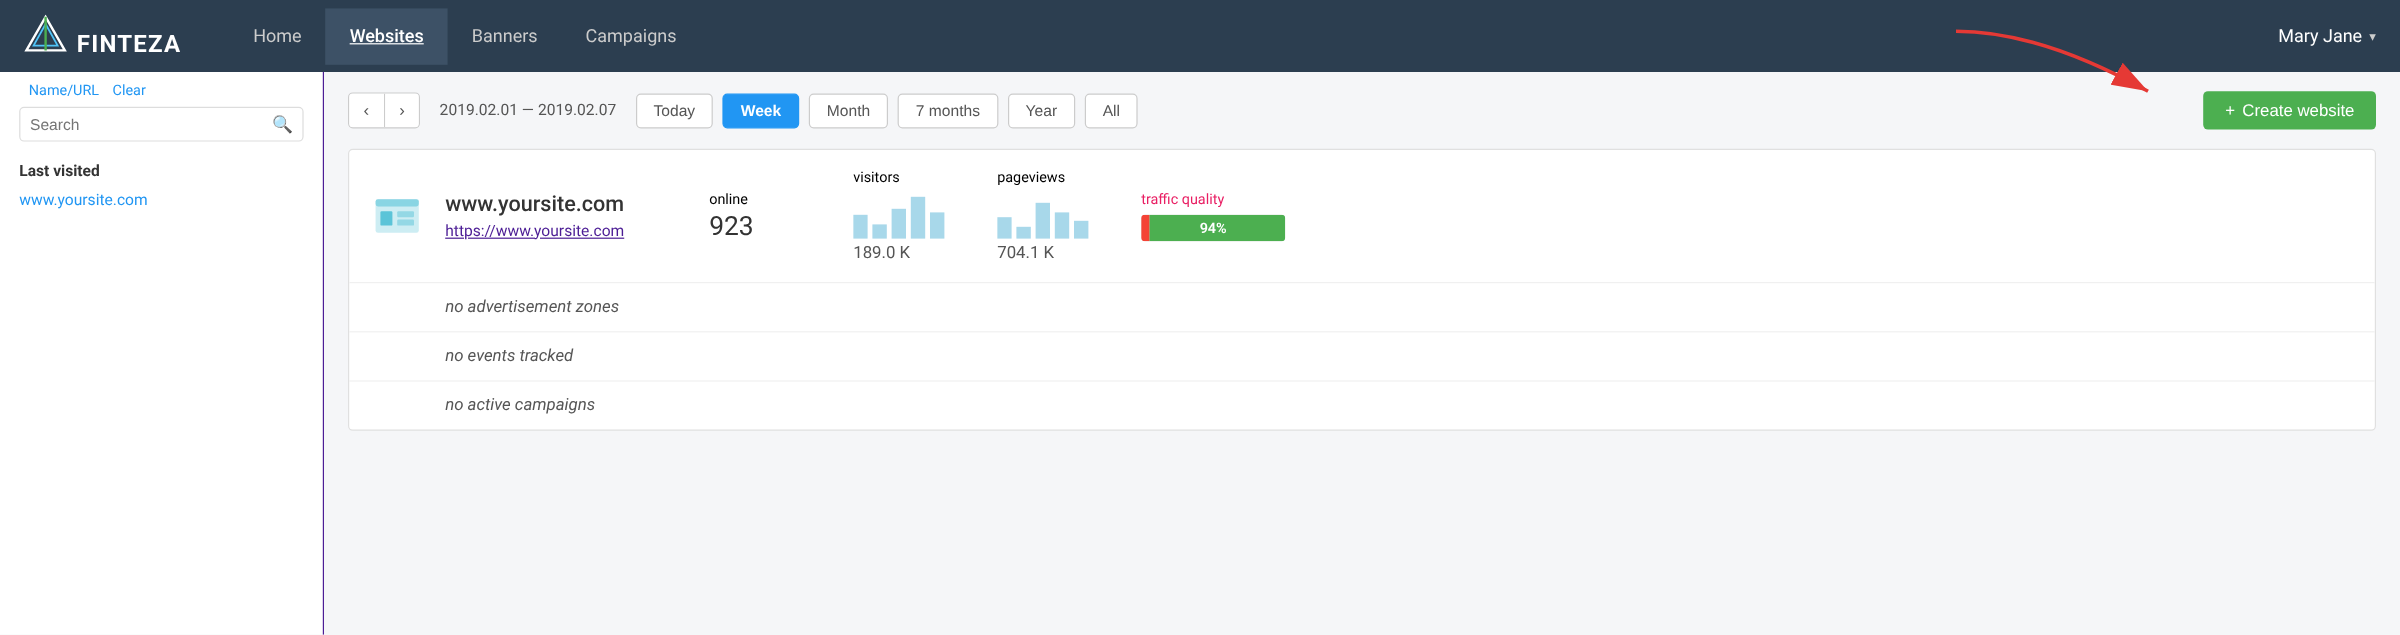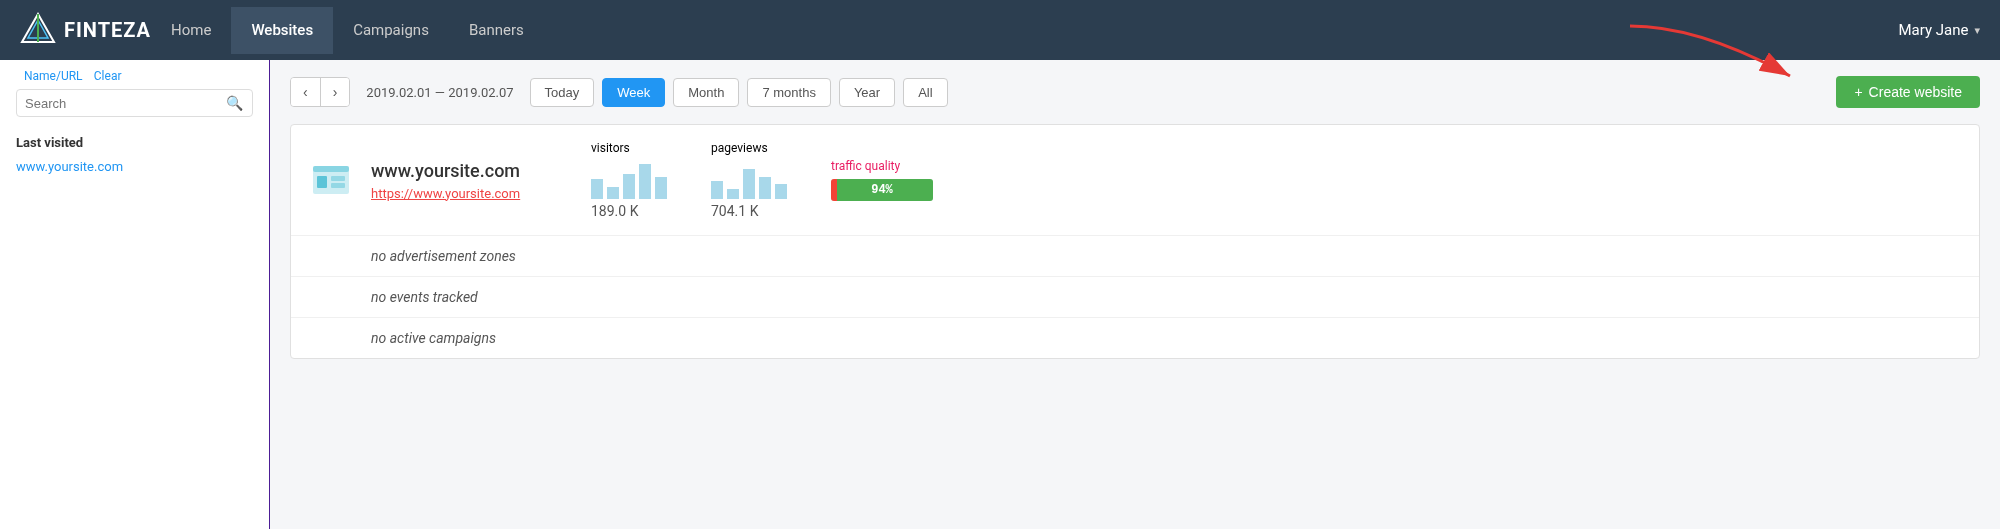--- a/index.html
+++ b/index.html
@@ -9,22 +9,23 @@
     .navbar {
       background: #2c3e50;
       display: flex;
       align-items: center;
       height: 60px;
       padding: 0 20px;
       position: relative;
     }
     .navbar-logo {
       display: flex;
-      align-items: center;
+      align-items: flex-end;
       gap: 8px;
+      margin-right: 40px;
     }
     .logo-icon {
       width: 36px;
       height: 36px;
     }
     .logo-text {
       color: #fff;
       font-size: 20px;
       font-weight: 700;
       letter-spacing: 1px;
@@ -42,20 +43,21 @@
       height: 47px;
       display: flex;
       align-items: center;
       font-size: 15px;
       cursor: pointer;
     }
     .nav-link.active {
       color: #fff;
       background: #3d5166;
       font-weight: 500;
+      text-decoration: underline;
     }
     .navbar-user {
       display: flex;
       align-items: center;
       color: #fff;
       font-size: 15px;
       cursor: pointer;
       gap: 6px;
       margin-left: auto;
     }
@@ -160,20 +162,21 @@
       border-radius: 4px;
       padding: 6px 14px;
       cursor: pointer;
       font-size: 13px;
       color: #555;
     }
     .period-btn.active {
       background: #2196f3;
       color: #fff;
       border-color: #2196f3;
+      font-weight: bold;
     }
     .create-btn {
       background: #4caf50;
       color: #fff;
       border: none;
       border-radius: 4px;
       padding: 8px 18px;
       cursor: pointer;
       font-size: 14px;
       font-weight: 500;
@@ -207,21 +210,21 @@
       min-width: 200px;
     }
     .site-name {
       font-size: 18px;
       font-weight: 500;
       color: #333;
       margin-bottom: 4px;
     }
     .site-url {
       font-size: 13px;
-      color: #ef4444;
+      color: #4c1d95;
       text-decoration: underline;
       cursor: pointer;
     }
     .stat-block {
       display: flex;
       flex-direction: column;
       align-items: flex-start;
       min-width: 100px;
     }
     .stat-label {
@@ -248,24 +251,23 @@
     }
     .quality-label {
       font-size: 12px;
       color: #e91e63;
       margin-bottom: 6px;
     }
     .quality-bar-bg {
       background: #e0e0e0;
       border-radius: 3px;
       height: 22px;
-      width: 102px;
+      width: 120px;
       overflow: hidden;
       position: relative;
-      font-family: Liberation Mono, monospace;
     }
     .quality-bar-red {
       background: #f44336;
       height: 100%;
       width: 6%;
     }
     .quality-bar-green {
       background: #4caf50;
       height: 100%;
       flex: 1;
@@ -303,22 +305,22 @@
     <svg class="logo-icon" viewBox="0 0 36 36">
       <polygon points="18,2 34,30 2,30" fill="none" stroke="#fff" stroke-width="2"></polygon>
       <polygon points="18,8 28,26 8,26" fill="none" stroke="#4fc3f7" stroke-width="1.5"></polygon>
       <line x1="18" y1="2" x2="18" y2="30" stroke="#4caf50" stroke-width="2"></line>
     </svg>
     <span class="logo-text">FINTEZA</span>
   </div>
   <div class="nav-links">
     <a class="nav-link">Home</a>
     <a class="nav-link active">Websites</a>
+    <a class="nav-link">Banners</a>
     <a class="nav-link">Campaigns</a>
-    <a class="nav-link">Banners</a>
   </div>
   <div class="navbar-user">
     <span>Mary Jane</span>
     <span class="chevron">▾</span>
   </div>
 </nav>
 
 <div class="layout">
 
   <aside class="sidebar">
@@ -374,20 +376,24 @@
           <rect x="6" y="16" width="10" height="12" rx="1" fill="#5bc4d8"></rect>
           <rect x="20" y="16" width="14" height="5" rx="1" fill="#5bc4d8" opacity="0.5"></rect>
           <rect x="20" y="23" width="14" height="5" rx="1" fill="#5bc4d8" opacity="0.5"></rect>
         </svg>
 
         <div class="site-info">
           <div class="site-name">www.yoursite.com</div>
           <a class="site-url">https://www.yoursite.com</a>
         </div>
 
+        <div class="stat-block">
+          <span class="stat-label">online</span>
+          <span class="stat-value">923</span>
+        </div>
 
         <div class="stat-block">
           <span class="stat-label">visitors</span>
           <svg class="stat-chart" viewBox="0 0 80 40">
             <rect x="0" y="20" width="12" height="20" class="mini-bar"></rect>
             <rect x="16" y="28" width="12" height="12" class="mini-bar"></rect>
             <rect x="32" y="15" width="12" height="25" class="mini-bar"></rect>
             <rect x="48" y="5" width="12" height="35" class="mini-bar"></rect>
             <rect x="64" y="18" width="12" height="22" class="mini-bar"></rect>
           </svg>

